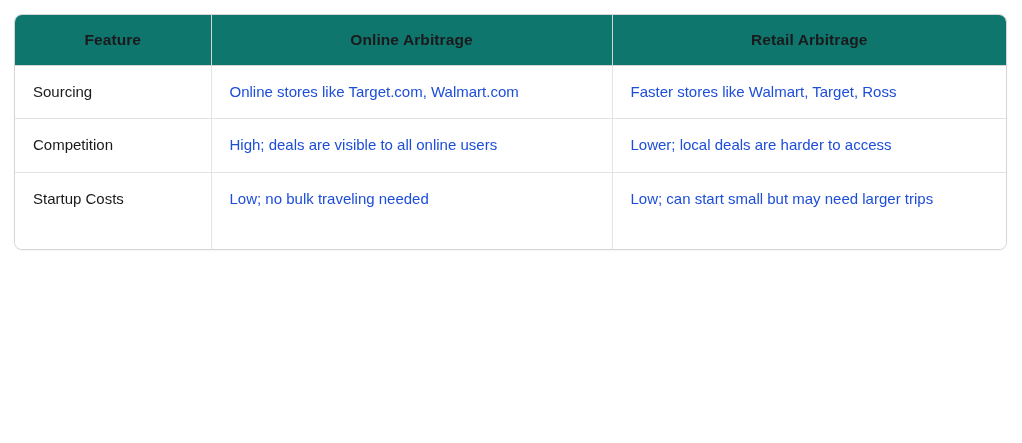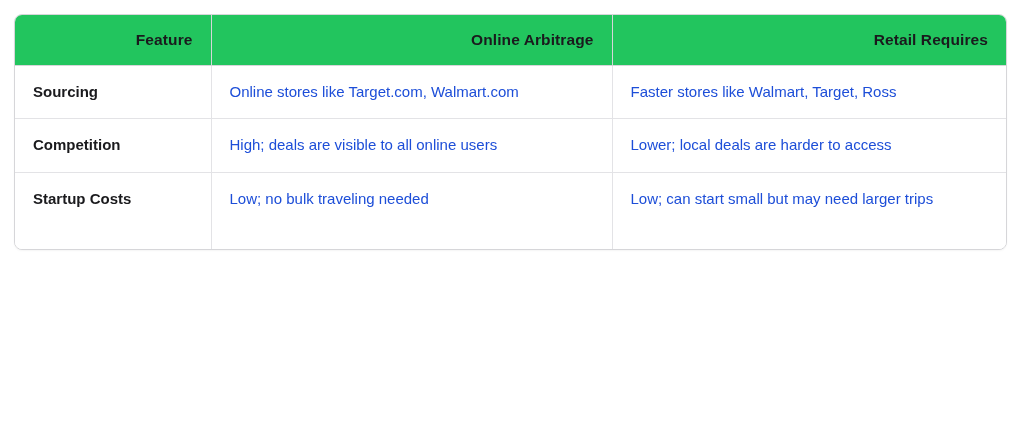--- a/index.html
+++ b/index.html
@@ -32,22 +32,22 @@
     border-collapse: collapse;
     table-layout: fixed;
     background: #ffffff;
   }
 
   table.comparison col.c-feature { width: 196px; }
   table.comparison col.c-online  { width: 401px; }
   table.comparison col.c-retail  { width: auto; }
 
   table.comparison thead th {
-    background: #22c55e;
-    text-align: right;
+    background: #0f766e;
+    text-align: center;
     font-size: 15.5px;
     font-weight: 700;
     color: #1a1a1d;
     padding: 16px 18px 16px 18px;
     border-right: 1px solid #d6d6d9;
     border-bottom: 1px solid #d6d6d9;
     vertical-align: middle;
     letter-spacing: 0.1px;
   }
   table.comparison thead th:last-child { border-right: none; }
@@ -59,21 +59,21 @@
     border-right: 1px solid #e3e3e6;
     border-bottom: 1px solid #e3e3e6;
     vertical-align: top;
     line-height: 1.62;
     font-weight: 400;
   }
   table.comparison tbody td:last-child { border-right: none; }
   table.comparison tbody tr:last-child td { border-bottom: none; }
 
   table.comparison tbody td.feature-cell {
-    font-weight: 700;
+    font-weight: 400;
     color: #1a1a1d;
   }
 
   
   tr[data-row="0"] td { height: 16px; }
   tr[data-row="2"] td,
   tr[data-row="3"] td,
   tr[data-row="5"] td { padding-bottom: 16px; }
   tr[data-row="5"] td { height: 48px; }
 </style>
@@ -84,21 +84,21 @@
   <table class="comparison">
     <colgroup>
       <col class="c-feature">
       <col class="c-online">
       <col class="c-retail">
     </colgroup>
     <thead>
       <tr>
         <th>Feature</th>
         <th>Online Arbitrage</th>
-        <th>Retail Requires</th>
+        <th>Retail Arbitrage</th>
       </tr>
     </thead>
     <tbody>
       <tr data-row="0">
         <td class="feature-cell">Sourcing</td>
         <td>Online stores like Target.com, Walmart.com</td>
         <td>Faster stores like Walmart, Target, Ross</td>
       </tr>
       <tr data-row="4">
         <td class="feature-cell">Competition</td>

